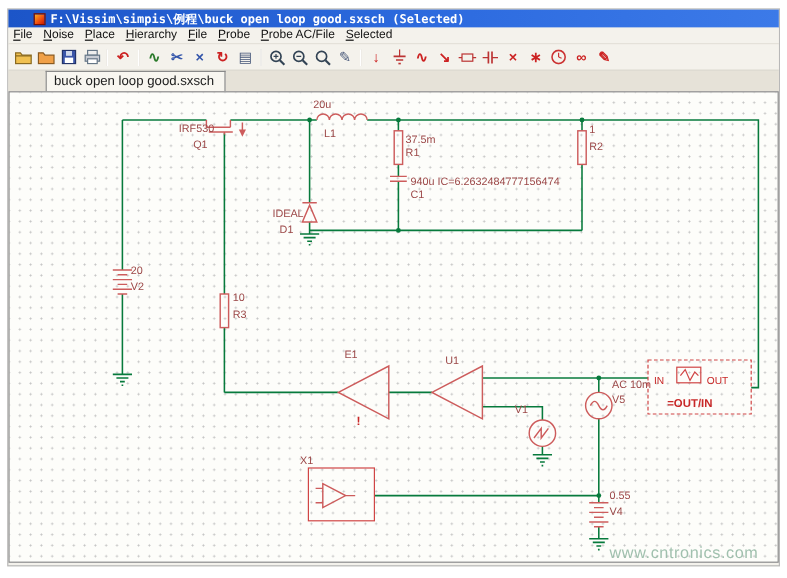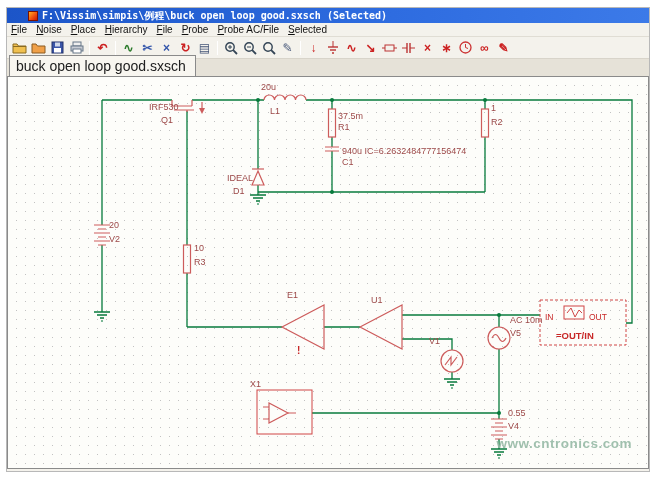--- a/index.html
+++ b/index.html
@@ -30,31 +30,31 @@
   .tbi svg { display:block; }
   .tsep { display:inline-block; width:1px; height:14px; background:#c0bcb2;
           border-right:1px solid #ffffff; margin:0 3px; }
   .g-red { color:#cc2222; font-weight:bold; }
   .g-blue { color:#3355aa; font-weight:bold; }
   .g-green { color:#2a7a2a; font-weight:bold; }
   .g-slate { color:#445577; }
   
   .tabbar { height:17px; background:#e6e2d8; display:flex; align-items:flex-end;
             padding-left:2px; }
-  .tab { font-size:14px; color:#202020; background:#f8f6f0;
+  .tab { font-size:11px; color:#202020; background:#f8f6f0;
          border:1px solid #8a8a8a; border-bottom:none; padding:2px 9px 2px 6px;
-         white-space:nowrap; }
+         white-space:nowrap;margin-left:29px; }
   
   .canvas { position:relative; width:642px; height:393px; margin:0;
             border:1px solid #8a8a8a; background-color:#fdfdfa;
             background-image:radial-gradient(circle, #c2c2c2 0.7px, rgba(0,0,0,0) 1px);
             background-size:9px 9px; background-position:4px 4px; overflow:hidden; }
   .canvas svg { position:absolute; left:0; top:0; }
-  .watermark { position:absolute; right:16px; bottom:17px; font-size:13.5px;
-               color:rgba(150,185,165,0.9); letter-spacing:0.5px;font-weight:bold; }
+  .watermark { position:absolute; right:16px; bottom:0; font-size:13.5px;
+               color:rgba(150,185,165,0.9); letter-spacing:0.5px; }
   
   .wire { stroke:#077a3c; stroke-width:1.3; fill:none; }
   .dot  { fill:#077a3c; stroke:none; }
   .sym  { stroke:#cd5c5c; stroke-width:1.2; fill:none; }
   .symf { fill:#cd5c5c; stroke:none; }
   .blk  { stroke:#d04545; stroke-width:1; fill:none; }
   .lbl  { fill:#9c4848; font-size:9px; font-family:"Liberation Sans",sans-serif; }
   .rlbl { fill:#c82828; font-size:8.5px; font-family:"Liberation Sans",sans-serif; }
 </style>
 </head>

